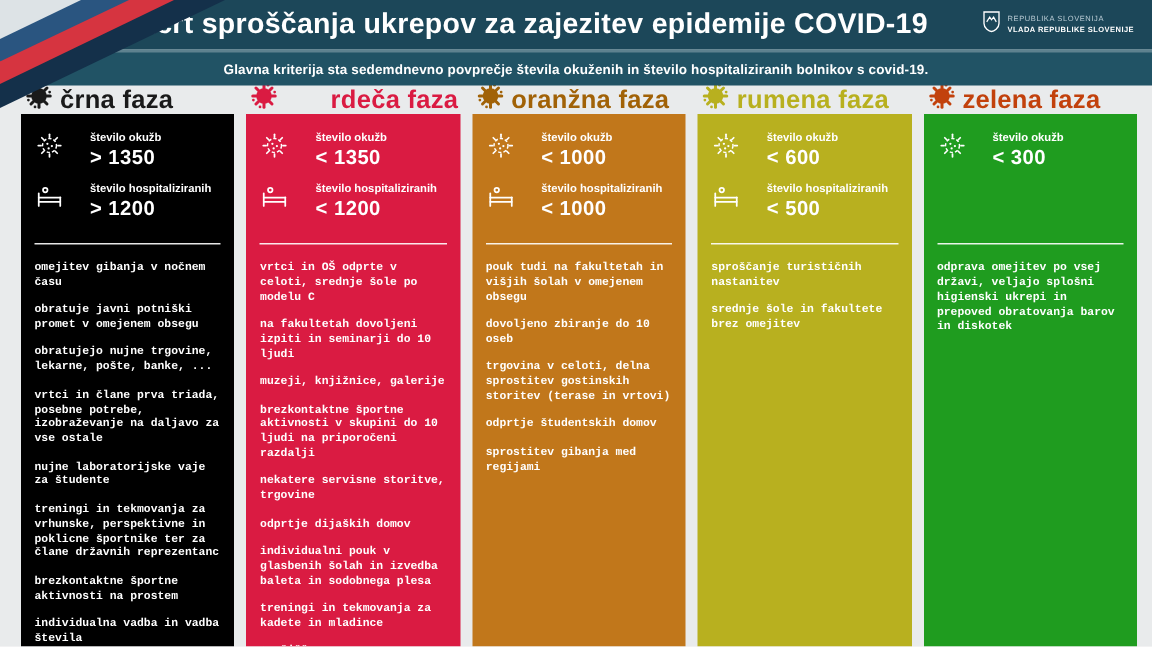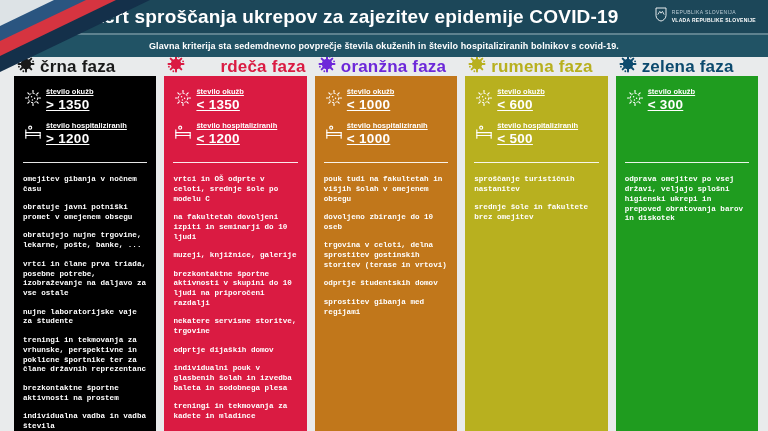--- a/index.html
+++ b/index.html
@@ -31,21 +31,21 @@
   
   .content { position:absolute; top:57px; left:14px; right:10px; bottom:14px; display:flex; flex-direction:column; }
   .phase-heads { display:flex; gap:8px; height:19px; align-items:center; flex:0 0 auto; }
   .phase-head { flex:1 1 0; display:flex; align-items:center; gap:4px; font-size:17px; font-weight:600;
                 letter-spacing:.2px; padding-left:2px; white-space:nowrap; }
   .phase-head svg { flex:0 0 auto; }
 
   .cols { flex:1 1 auto; display:flex; gap:8px; }
   .col { flex:1 1 0; color:#ffffff; padding:9px 9px 8px 9px; display:flex; flex-direction:column; }
 
-  .crit { display:flex; align-items:center; gap:3px; min-height:29px; margin-bottom:5px;text-decoration:underline; }
+  .crit { display:flex; align-items:center; gap:17px; min-height:29px; margin-bottom:5px; }
   .crit svg { flex:0 0 auto; }
   .crit-label { font-size:7.5px; font-weight:bold; line-height:1.3; }
   .crit-value { font-size:13.5px; font-weight:600; line-height:1.15; letter-spacing:.3px; }
   .crit.spacer { visibility:hidden; }
 
   .rule { border-top:1px solid rgba(255,255,255,.9); margin:9px 0 12px 0; }
 
   .measure { font-size:7.6px; font-weight:bold; line-height:1.3; margin-bottom:8.5px;font-family:Liberation Mono, monospace; }
 </style>
 </head>
@@ -124,21 +124,21 @@
       </g>
       <circle cx="20.5" cy="8.8" r="1.1"></circle>
       <circle cx="3.5" cy="15.2" r="1.1"></circle>
       <circle cx="8.8" cy="20.7" r="1.1"></circle>
       <circle cx="15.2" cy="3.3" r="1.1"></circle>
     </g>
   </svg>
 </span>
         <span>rdeča faza</span>
       </div>
-      <div class="phase-head" style="color: #6d28d9;">
+      <div class="phase-head" style="color: #a16207;">
         <span>
   <svg width="20" height="20" viewBox="0 0 24 24" aria-hidden="true">
     <g fill="currentColor">
       <circle cx="12" cy="12" r="6.2"></circle>
       <g stroke="currentColor" stroke-width="2.4" stroke-linecap="round">
         <line x1="12" y1="3" x2="12" y2="6"></line>
         <line x1="12" y1="18" x2="12" y2="21"></line>
         <line x1="3" y1="12" x2="6" y2="12"></line>
         <line x1="18" y1="12" x2="21" y2="12"></line>
         <line x1="5.6" y1="5.6" x2="7.8" y2="7.8"></line>
@@ -172,21 +172,21 @@
       </g>
       <circle cx="20.5" cy="8.8" r="1.1"></circle>
       <circle cx="3.5" cy="15.2" r="1.1"></circle>
       <circle cx="8.8" cy="20.7" r="1.1"></circle>
       <circle cx="15.2" cy="3.3" r="1.1"></circle>
     </g>
   </svg>
 </span>
         <span>rumena faza</span>
       </div>
-      <div class="phase-head" style="color: #0c4a6e;">
+      <div class="phase-head" style="color: #c2410c;">
         <span>
   <svg width="20" height="20" viewBox="0 0 24 24" aria-hidden="true">
     <g fill="currentColor">
       <circle cx="12" cy="12" r="6.2"></circle>
       <g stroke="currentColor" stroke-width="2.4" stroke-linecap="round">
         <line x1="12" y1="3" x2="12" y2="6"></line>
         <line x1="12" y1="18" x2="12" y2="21"></line>
         <line x1="3" y1="12" x2="6" y2="12"></line>
         <line x1="18" y1="12" x2="21" y2="12"></line>
         <line x1="5.6" y1="5.6" x2="7.8" y2="7.8"></line>

